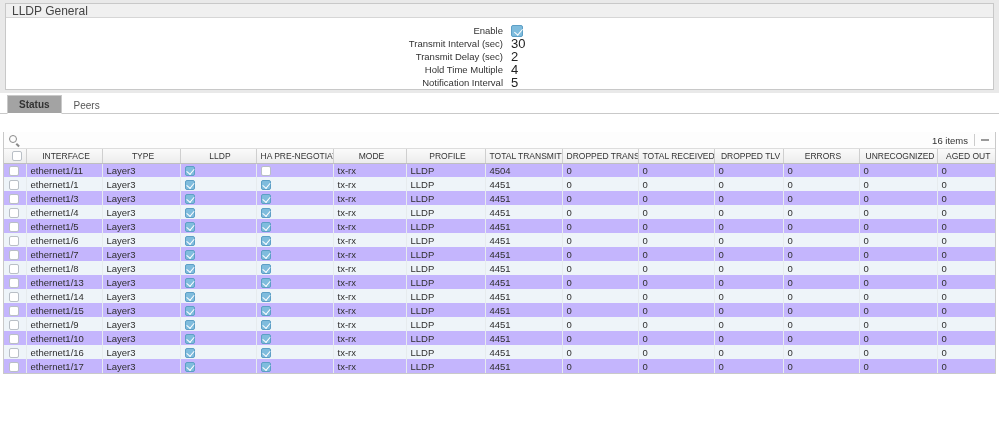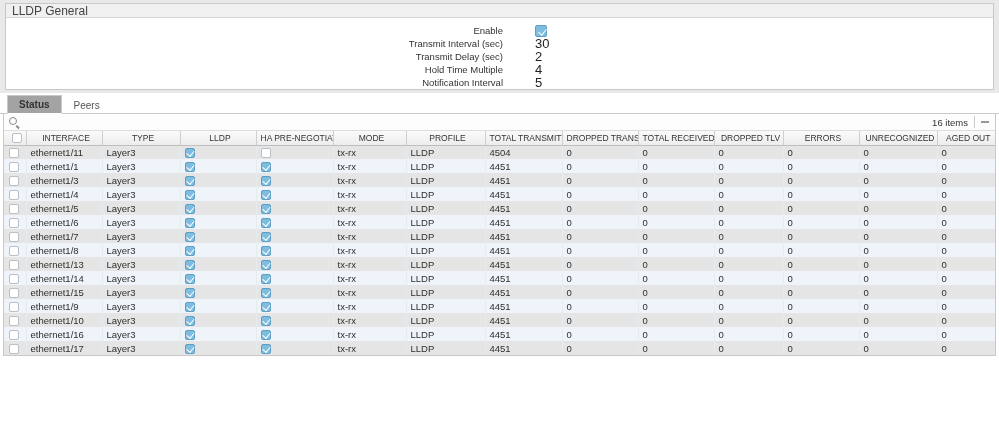--- a/index.html
+++ b/index.html
@@ -15,21 +15,21 @@
   .panel {
     position:absolute; top:3px; left:5px; right:5px; height:87px;
     background:#fff; border:1px solid #c8c8c8;
   }
   .panel-header {
     height:14px; background:#f0f0f0; border-bottom:1px solid #d6d6d6;
     display:flex; align-items:center; padding-left:6px;
     color:#444; font-size:12px;
   }
   .panel-body { padding-top:6px; }
-  .field-row { height:13px; display:flex; align-items:center;gap:24px; }
+  .field-row { height:13px; display:flex; align-items:center; }
   .field-label { width:505px; text-align:right; padding-right:8px; color:#333; font-size:9.5px; white-space:nowrap; }
   .field-value { font-size:13px; color:#222; }
 
   
   .cb{display:inline-block;width:10px;height:10px;border:1px solid #b9bfc6;background:#fff;border-radius:2px;vertical-align:middle;position:relative;}
   .cb.checked{background:#7fbcdd;border-color:#5d9fc6;}
   .cb.checked::after{content:"";position:absolute;left:2.5px;top:0.5px;width:3.5px;height:6px;border:solid #fff;border-width:0 1.5px 1.5px 0;transform:rotate(40deg);}
   .cb.lg{width:12px;height:12px;}
   .cb.lg.checked::after{left:3.5px;top:1px;width:4px;height:7px;}
 
@@ -38,21 +38,21 @@
   .tabbar { height:21px; display:flex; align-items:flex-end; padding-left:7px; border-bottom:1px solid #c9c9c9; }
   .tab {
     padding:3px 11px 3px 11px; font-size:10px; color:#555; cursor:default;
     position:relative; margin-bottom:-1px; border:1px solid transparent; border-bottom:none;
   }
   .tab.active {
     background:#a3a3a3; border-color:#c9c9c9; font-weight:bold; color:#333;
     border-bottom:1px solid #fff;
   }
 
-  .grid-wrap { margin:0 3px; border:1px solid #c9c9c9; border-top:none; background:#e5e5e5; }
+  .grid-wrap { margin:18px 3px; border:1px solid #c9c9c9; border-top:none; background:#c4b5fd; }
 
   .toolbar {
     height:17px; background:#fdfdfd; border-bottom:1px solid #ddd;
     display:flex; align-items:center; padding:0 4px;
   }
   .search-icon{position:relative;width:12px;height:12px;display:inline-block;flex:0 0 auto;}
   .search-icon::before{content:"";position:absolute;left:1px;top:1px;width:6px;height:6px;border:1.5px solid #8a8a8a;border-radius:50%;}
   .search-icon::after{content:"";position:absolute;left:8.5px;top:8.5px;width:4px;height:1.5px;background:#8a8a8a;transform:rotate(45deg);transform-origin:0 0;}
   .filter-area { flex:1; height:100%; }
   .items-count { font-size:9.5px; color:#333; white-space:nowrap; }

